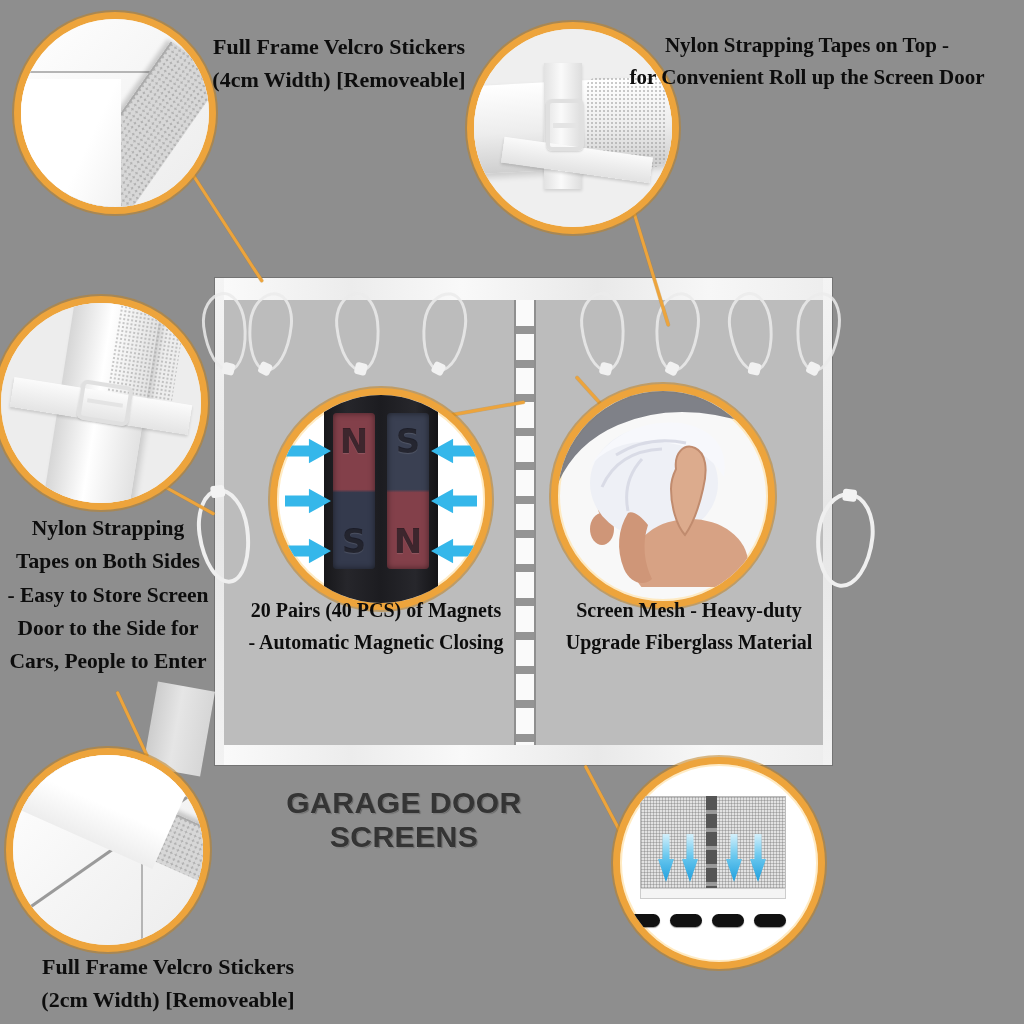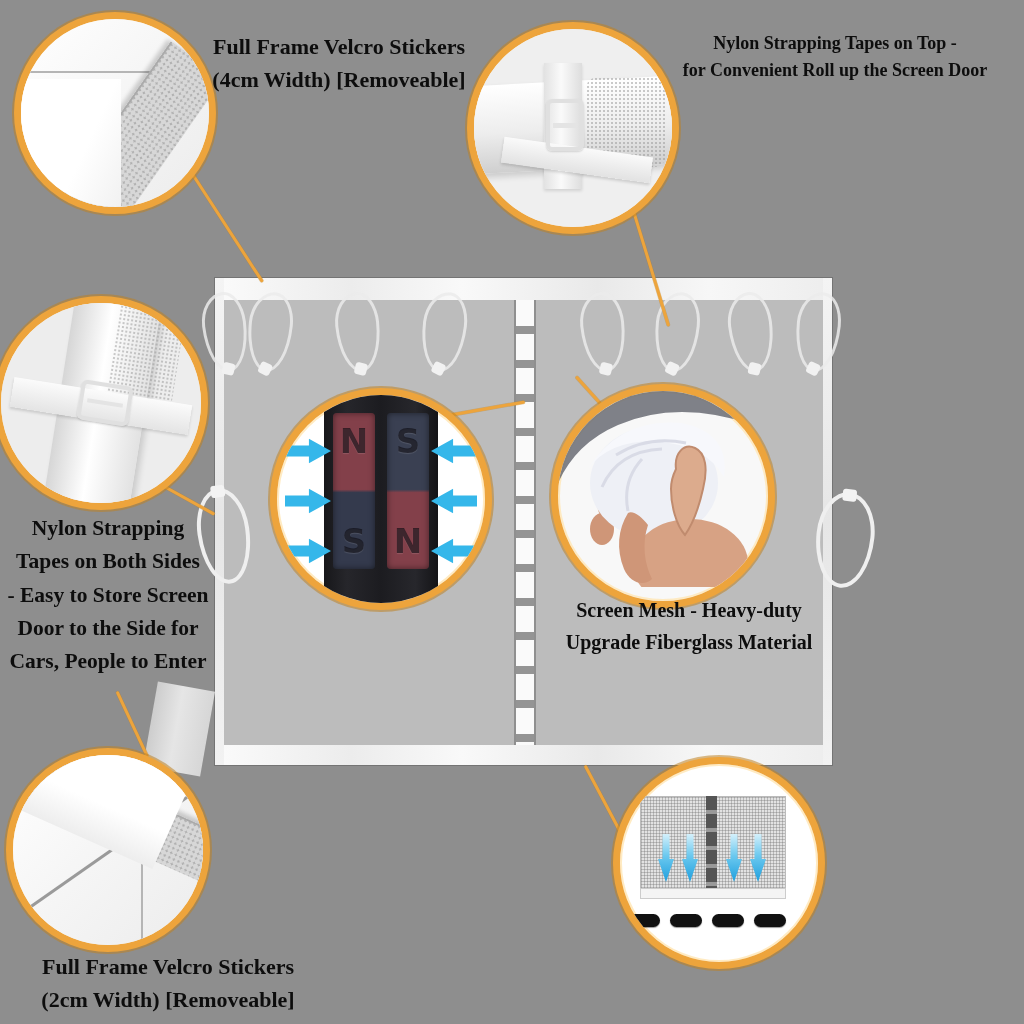--- a/index.html
+++ b/index.html
@@ -267,31 +267,34 @@
     <div class="downArrow" style="left:130px;top:70px;"></div>
     <div class="stick" style="left:8px;top:150px;"></div>
     <div class="stick" style="left:50px;top:150px;"></div>
     <div class="stick" style="left:92px;top:150px;"></div>
     <div class="stick" style="left:134px;top:150px;"></div>
   </div>
 
   <div class="caption" style="left:183px;top:30px;width:312px;font-size:22px;">Full Frame Velcro Stickers
 (4cm Width) [Removeable]</div>
 
-  <div class="caption" style="left:648px;top:30px;width:374px;font-size:18px;">Nylon Strapping Tapes on Top -
+  <div class="caption" style="left:620px;top:30px;width:374px;font-size:21px;">Nylon Strapping Tapes on Top -
 for Convenient Roll up the Screen Door</div>
 
   <div class="caption" style="left:0px;top:512px;width:216px;font-size:21.5px;line-height:1.55;">Nylon Strapping
 Tapes on Both Sides
 - Easy to Store Screen
 Door to the Side for
 Cars, People to Enter</div>
 
+  <div class="caption" style="left:233px;top:594px;width:286px;font-size:20px;line-height:1.6;">20 Pairs (40 PCS) of Magnets
+- Automatic Magnetic Closing</div>
 
   <div class="caption" style="left:537px;top:594px;width:304px;font-size:20px;line-height:1.6;">Screen Mesh - Heavy-duty
 Upgrade Fiberglass Material</div>
 
   <div class="caption" style="left:8px;top:950px;width:320px;font-size:22px;">Full Frame Velcro Stickers
 (2cm Width) [Removeable]</div>
 
 
+  <div id="title">GARAGE DOOR SCREENS</div>
 
 </div>
 
 </body></html>

